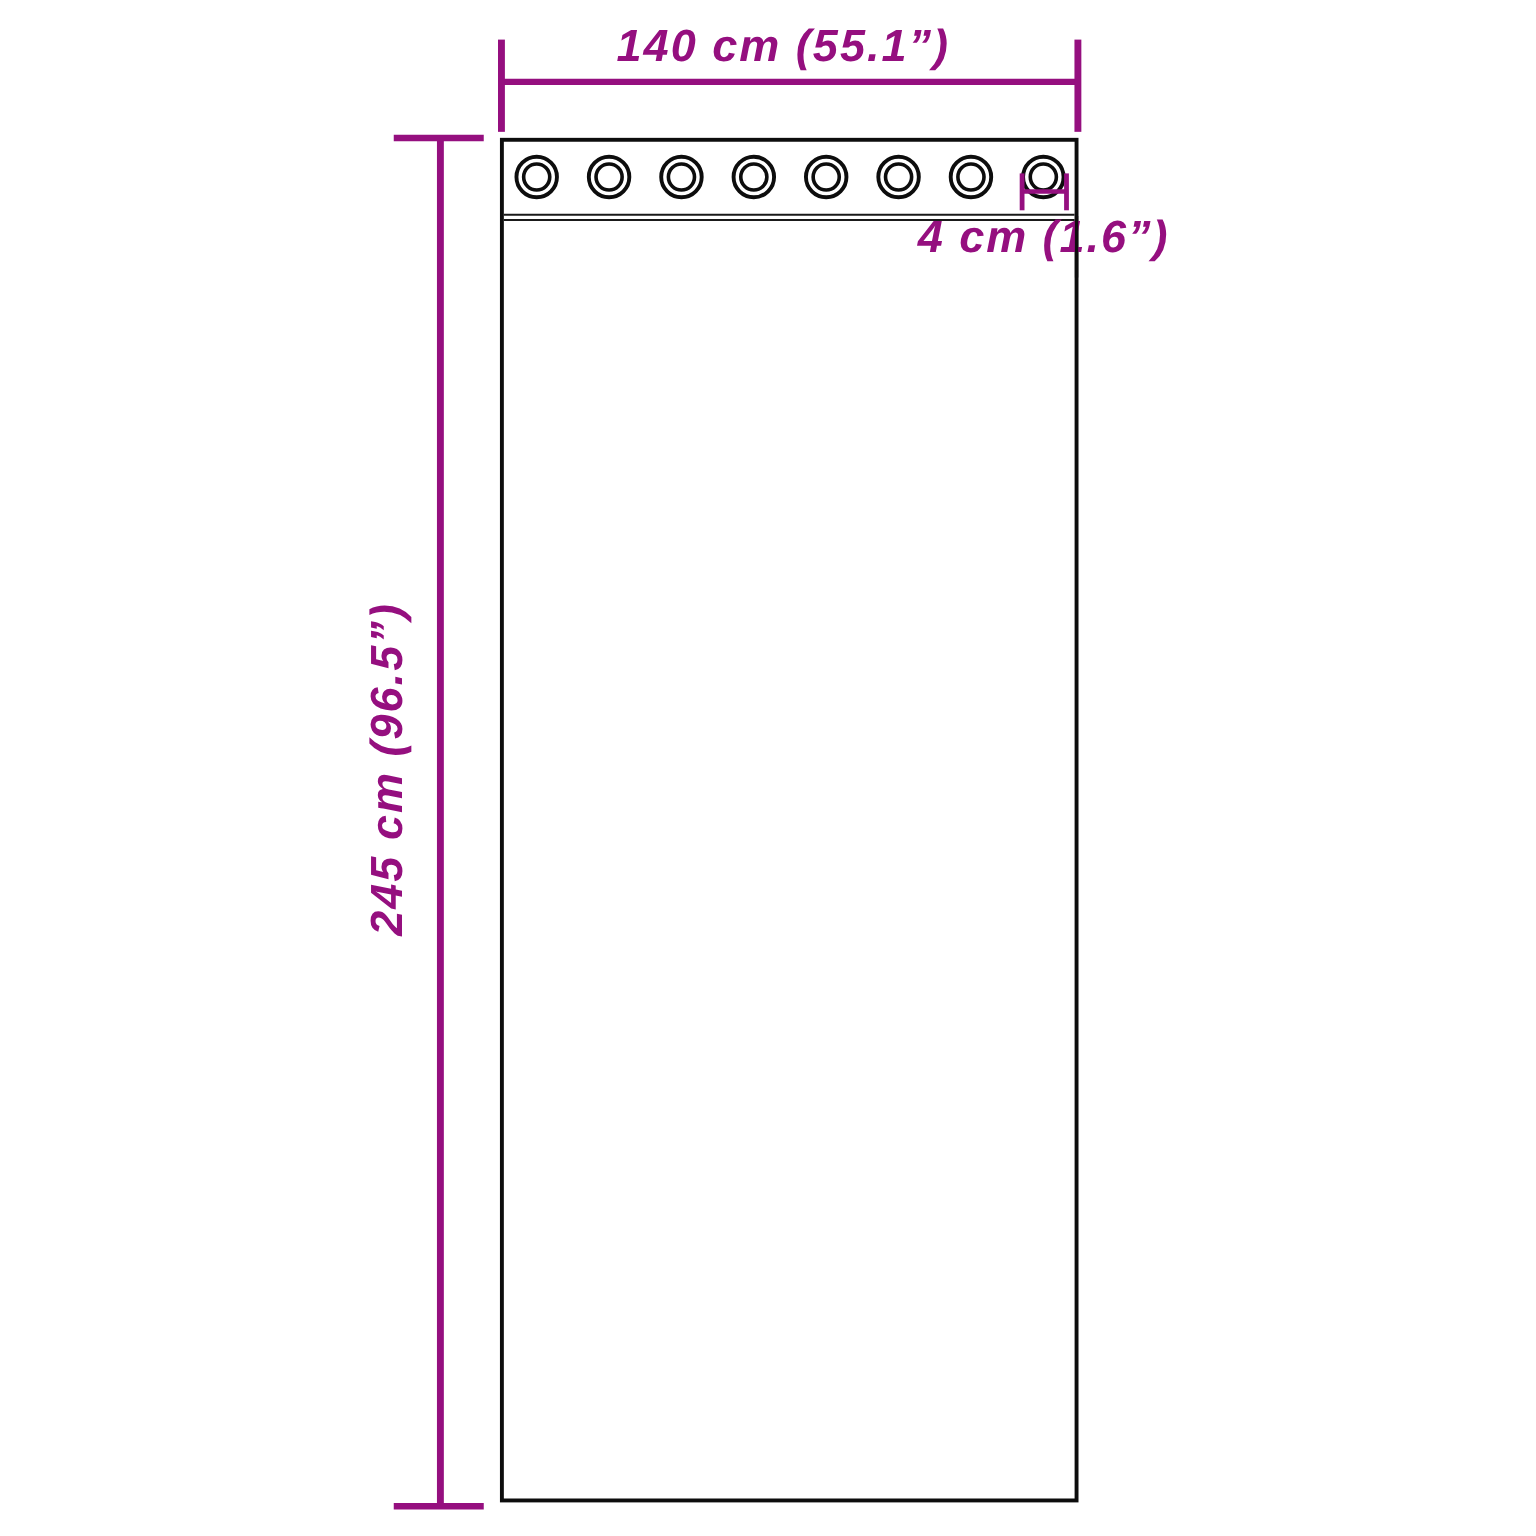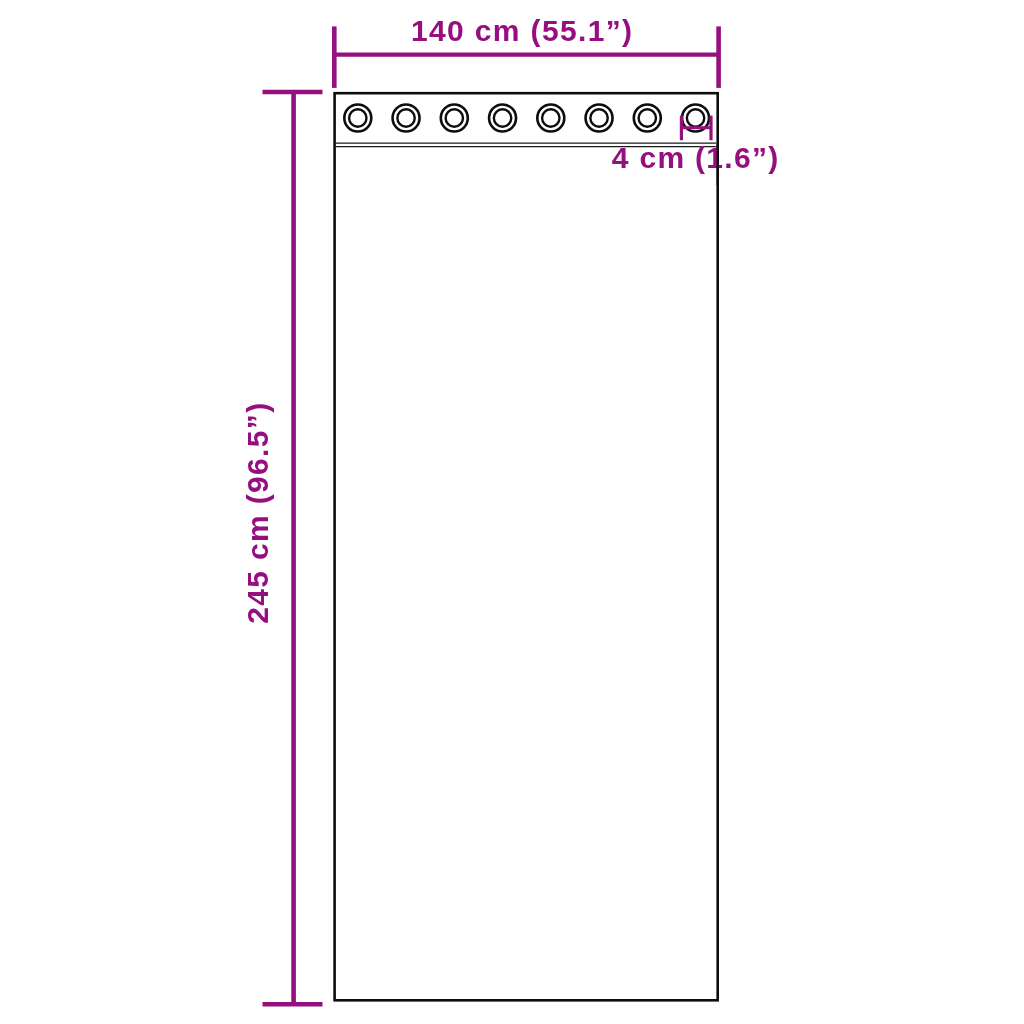--- a/index.html
+++ b/index.html
@@ -1,16 +1,16 @@
 <!DOCTYPE html>
 <html><head>
 <meta charset="utf-8">
 <style>
   html,body{margin:0;padding:0;background:#ffffff;}
-  #canvas{position:relative;width:1024px;height:1024px;background:#ffffff;overflow:hidden;}
+  #canvas{position:relative;width:1024px;height:1024px;background:#ffffff;overflow:hidden;font-style:italic;}
   svg text{font-family:"Liberation Sans",sans-serif;font-weight:bold;}
 </style>
 </head>
 <body>
 <div id="canvas">
 <svg width="1024" height="1024" viewBox="0 0 1024 1024" xmlns="http://www.w3.org/2000/svg">
 
   <rect x="0" y="0" width="1024" height="1024" fill="#ffffff"></rect>
 
   <rect x="334.6" y="93.2" width="383.1" height="907.1" fill="#ffffff" stroke="#0d0d0d" stroke-width="2.6"></rect>

